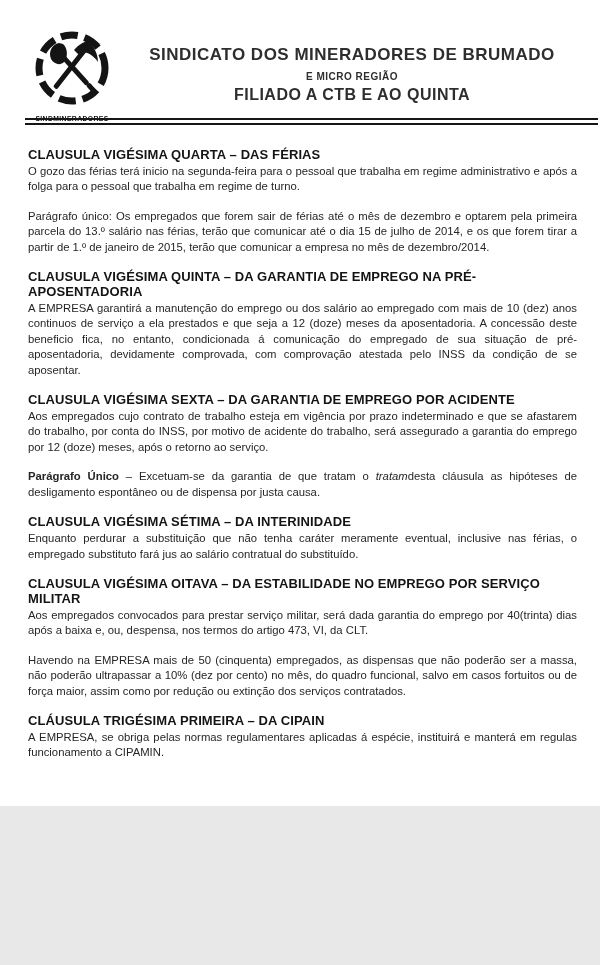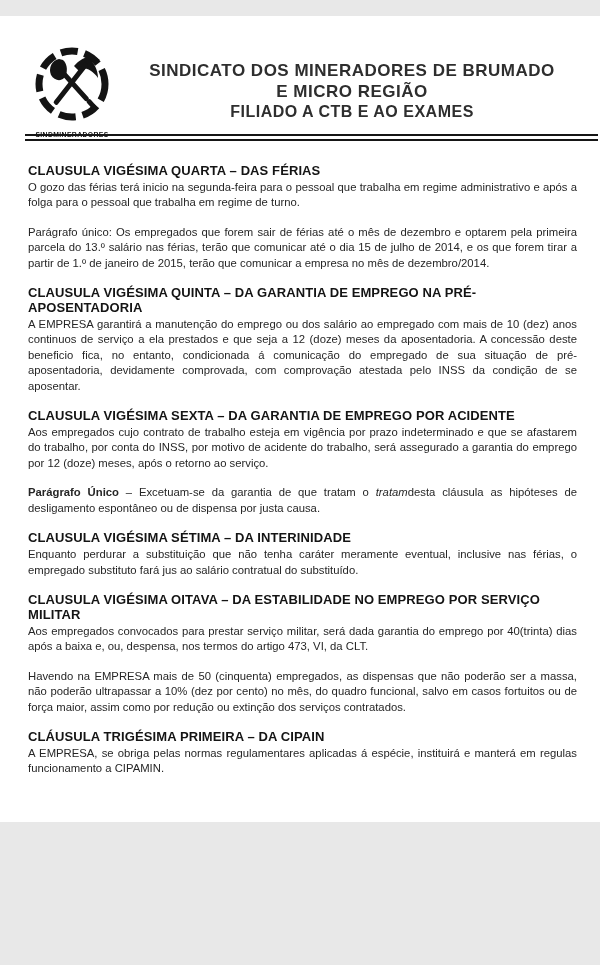--- a/index.html
+++ b/index.html
@@ -1,19 +1,19 @@
 <!DOCTYPE html>
 <html><head>
 <meta charset="utf-8">
 <style>
   html,body{margin:0;padding:0;background:#e8e8e8;}
   .page{
     position:relative;
     width:600px;height:806px;
-    margin:16px auto;
+    margin:0 auto;
     background:#ffffff;
     font-family:"Liberation Sans", sans-serif;
     color:#222;
     overflow:hidden;
   }
 
   
   .header{position:absolute;top:0;left:0;right:0;height:146px;}
   .logo-wrap{position:absolute;left:26px;top:28px;width:92px;text-align:center;}
   .logo-caption{
@@ -28,21 +28,21 @@
     letter-spacing:.5px;
     text-shadow:1px 1px 0 #fff,-1px -1px 0 #fff,1px -1px 0 #fff,-1px 1px 0 #fff,2px 2px 0 #fff;
   }
   .wordart::before{
     content:"";position:absolute;z-index:-1;
     left:-2px;right:-26px;top:48%;height:78%;
     background:repeating-linear-gradient(112deg,#8e8e8e 0 2px,transparent 2px 6px);
     transform:skewX(-38deg);
   }
   .t1{font-size:17px;}
-  .t2{font-size:17px;}
+  .t2{font-size:10px;}
   .t3{font-size:16px;}
   .double-rule{
     position:absolute;left:25px;right:2px;top:118px;height:3px;
     border-top:2px solid #161616;border-bottom:2px solid #161616;
   }
 
   
   .doc-body{
     position:absolute;top:147px;left:28px;right:23px;
     font-size:11.3px;line-height:15.4px;
@@ -84,21 +84,21 @@
         <path d="M58 14 C64 18 68 26 68 34 C64 28 58 24 52 24 Z" fill="#141414"></path>
 
         <rect x="52" y="18" width="5" height="52" rx="2" transform="rotate(38 54 22)" fill="#141414"></rect>
       </svg>
       <div class="logo-caption">SINDMINERADORES</div>
     </div>
 
     <div class="titles">
       <div class="title-line"><span class="wordart t1">SINDICATO DOS MINERADORES DE BRUMADO</span></div>
       <div class="title-line"><span class="wordart t2">E MICRO REGIÃO</span></div>
-      <div class="title-line"><span class="wordart t3">FILIADO A CTB E AO EXAMES</span></div>
+      <div class="title-line"><span class="wordart t3">FILIADO A CTB E AO QUINTA</span></div>
     </div>
 
     <div class="double-rule"></div>
   </div>
 
   <div class="doc-body">
       <section class="sec">
         <div class="sec-heading">CLAUSULA VIGÉSIMA QUARTA – DAS FÉRIAS</div>
         <p class="para"><span>O gozo das férias terá inicio na segunda-feira para o pessoal que trabalha em regime administrativo e após a folga para o pessoal que trabalha em regime de turno.</span></p>
         <p class="para"><span>Parágrafo único: Os empregados que forem sair de férias até o mês de dezembro e optarem pela primeira parcela do 13.º salário nas férias, terão que comunicar até o dia 15 de julho de 2014, e os que forem tirar a partir de 1.º de janeiro de 2015, terão que comunicar a empresa no mês de dezembro/2014.</span></p>

